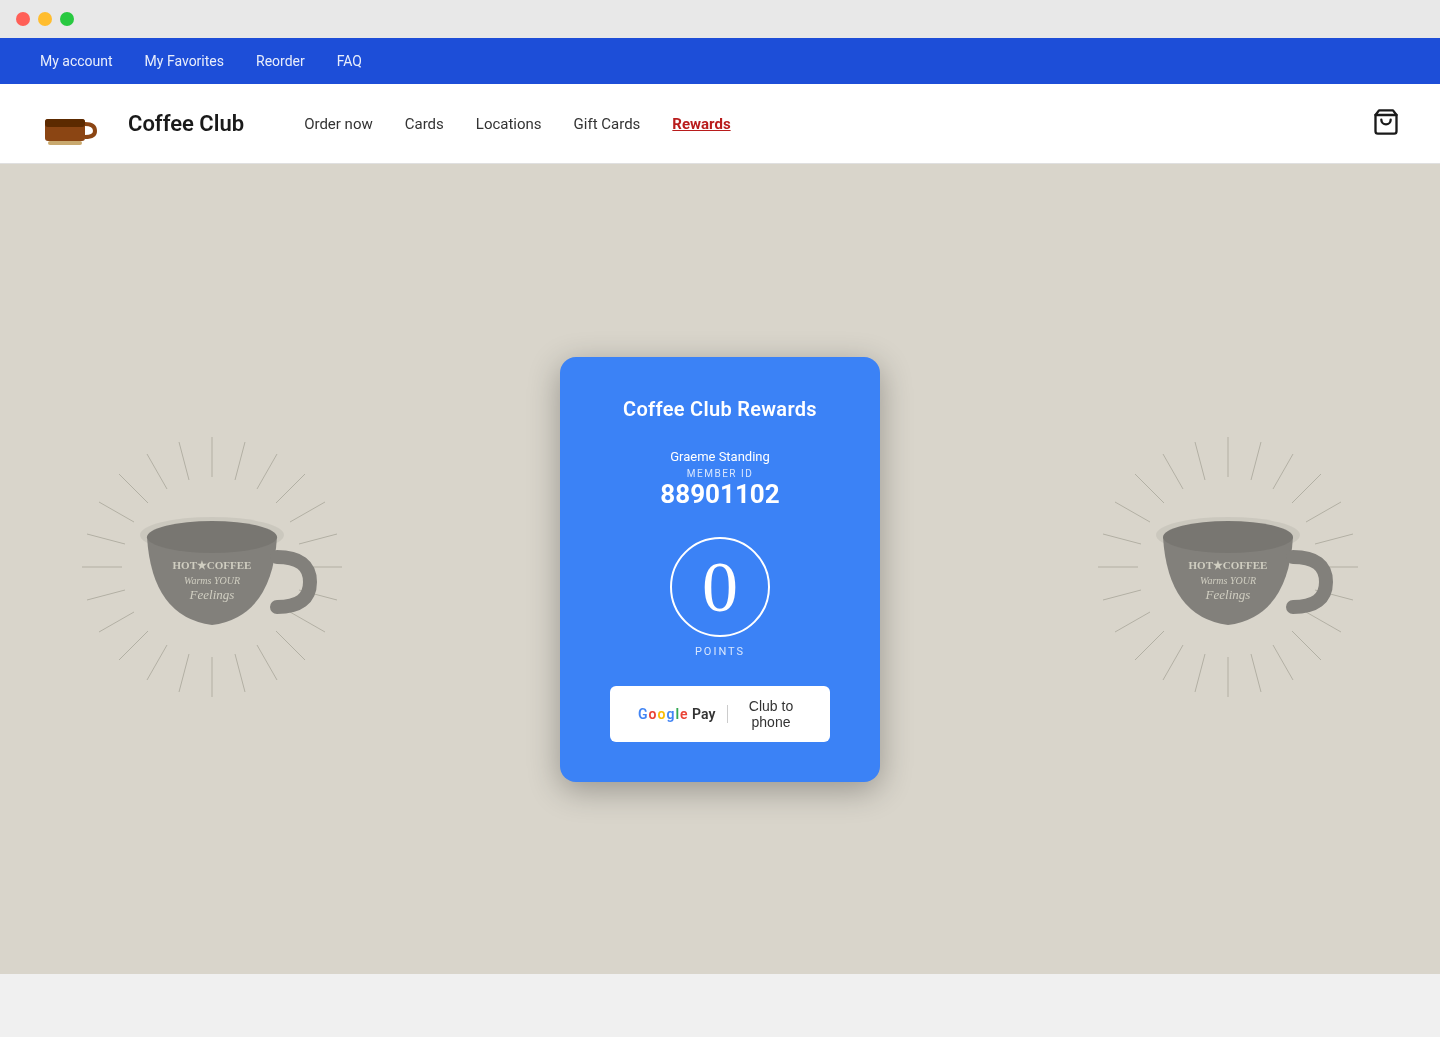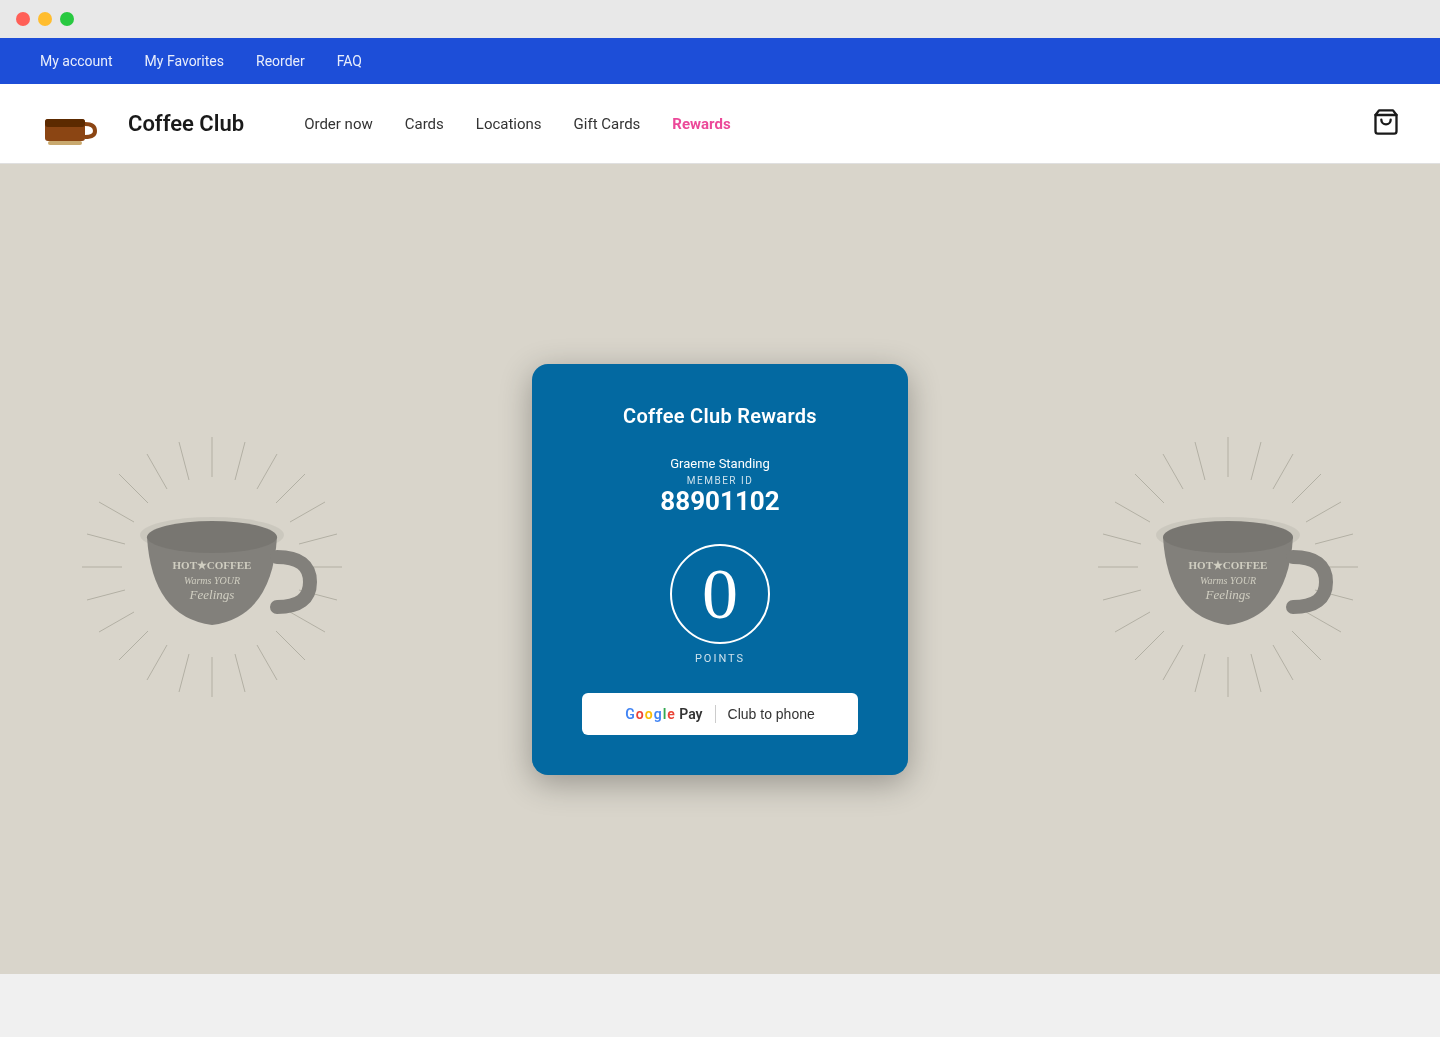--- a/index.html
+++ b/index.html
@@ -70,21 +70,22 @@
       gap: 32px;
       margin-left: 60px;
     }
     .main-nav a {
       color: #333;
       text-decoration: none;
       font-size: 15px;
     }
     .main-nav a.active {
       font-weight: 700;
-      color: #ec4899;
+      color: #b91c1c;
+      text-decoration: underline;
     }
     .cart-icon {
       margin-left: auto;
       cursor: pointer;
     }
 
     
     .hero {
       background: #d9d5cb;
       min-height: 810px;
@@ -106,24 +107,24 @@
       transform: translateY(-50%);
     }
     .coffee-cup-decoration.right {
       right: 5%;
       top: 50%;
       transform: translateY(-50%);
     }
 
     
     .rewards-card {
-      background: #0369a1;
+      background: #3b82f6;
       border-radius: 16px;
       padding: 40px 50px;
-      width: 376px;
+      width: 320px;
       text-align: center;
       color: white;
       position: relative;
       z-index: 10;
       box-shadow: 0 8px 32px rgba(0,0,0,0.3);
     }
     .rewards-card-title {
       font-size: 20px;
       font-weight: 600;
       margin-bottom: 28px;

